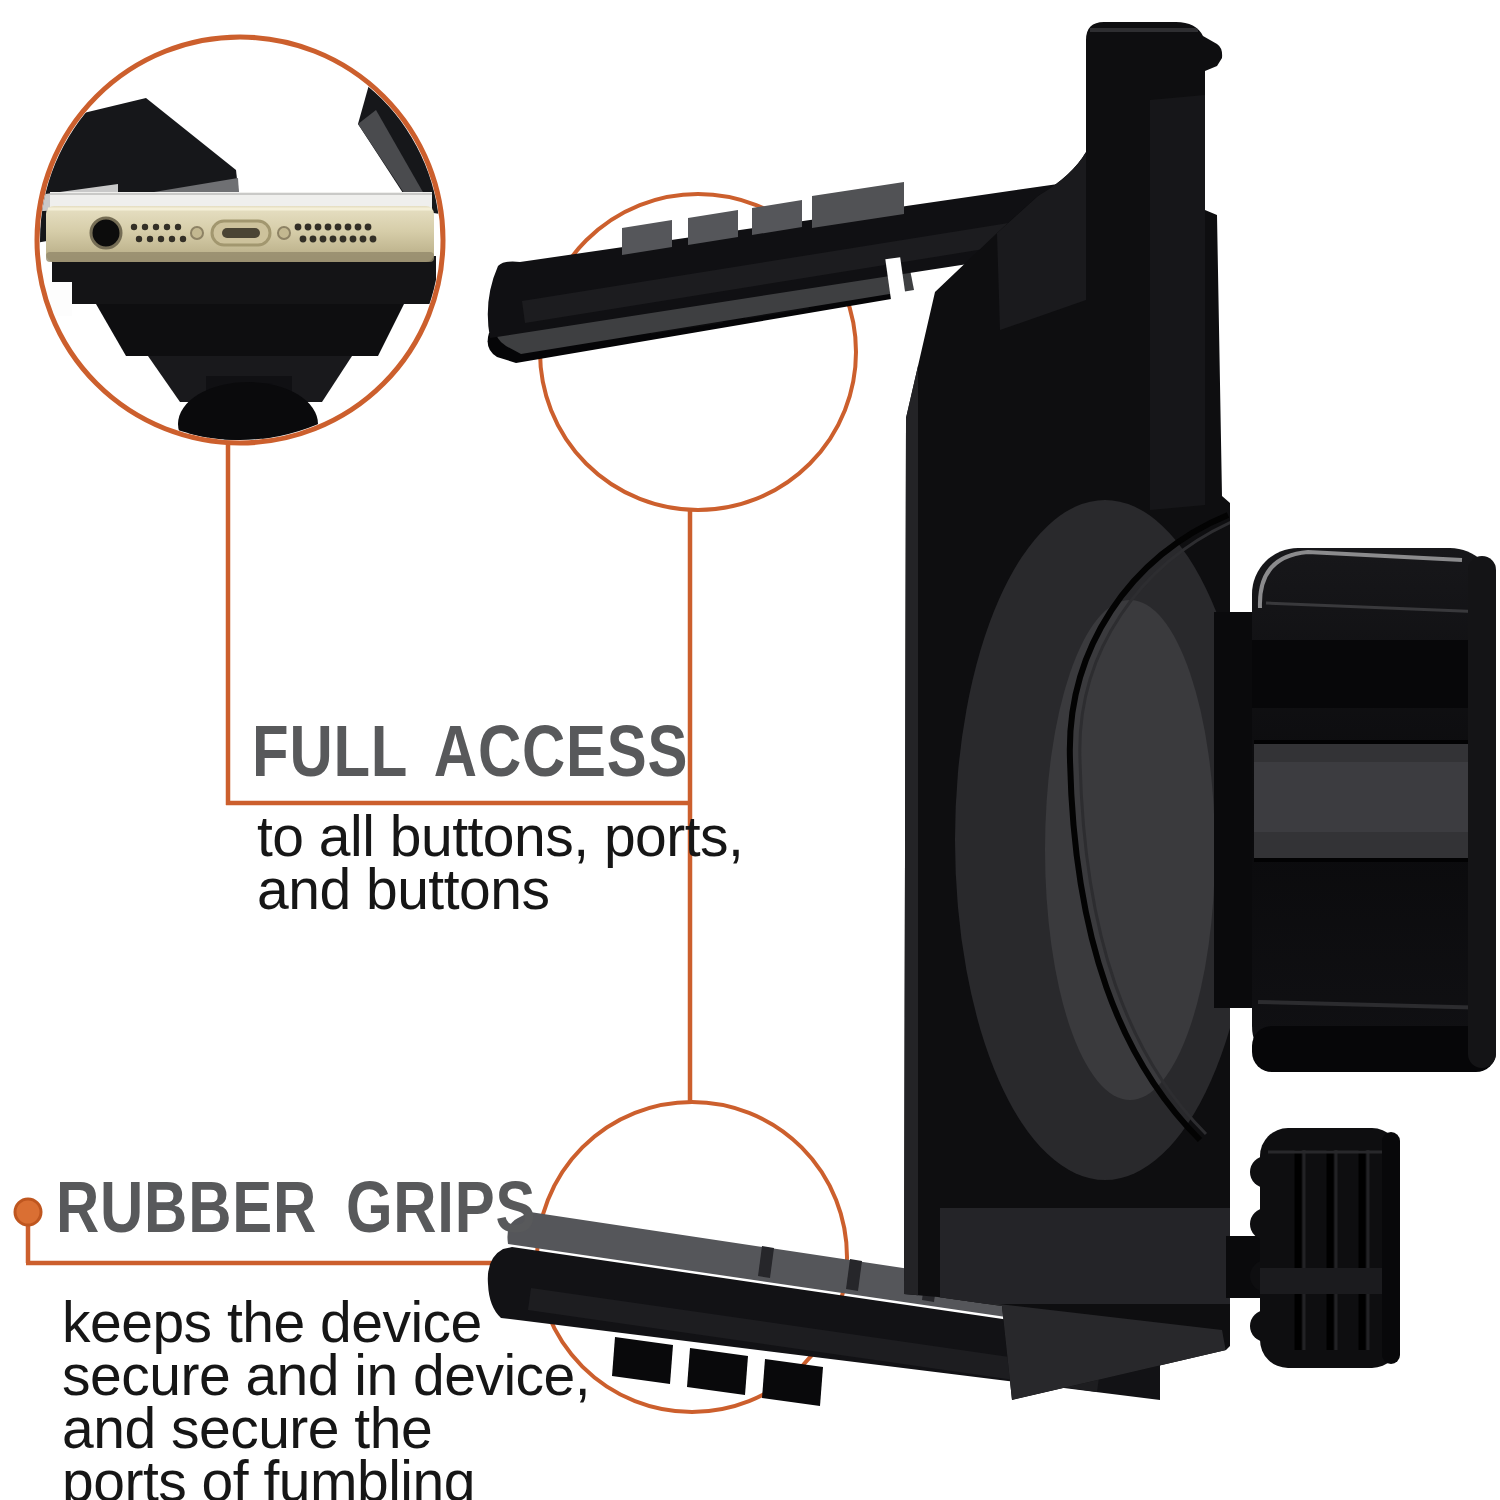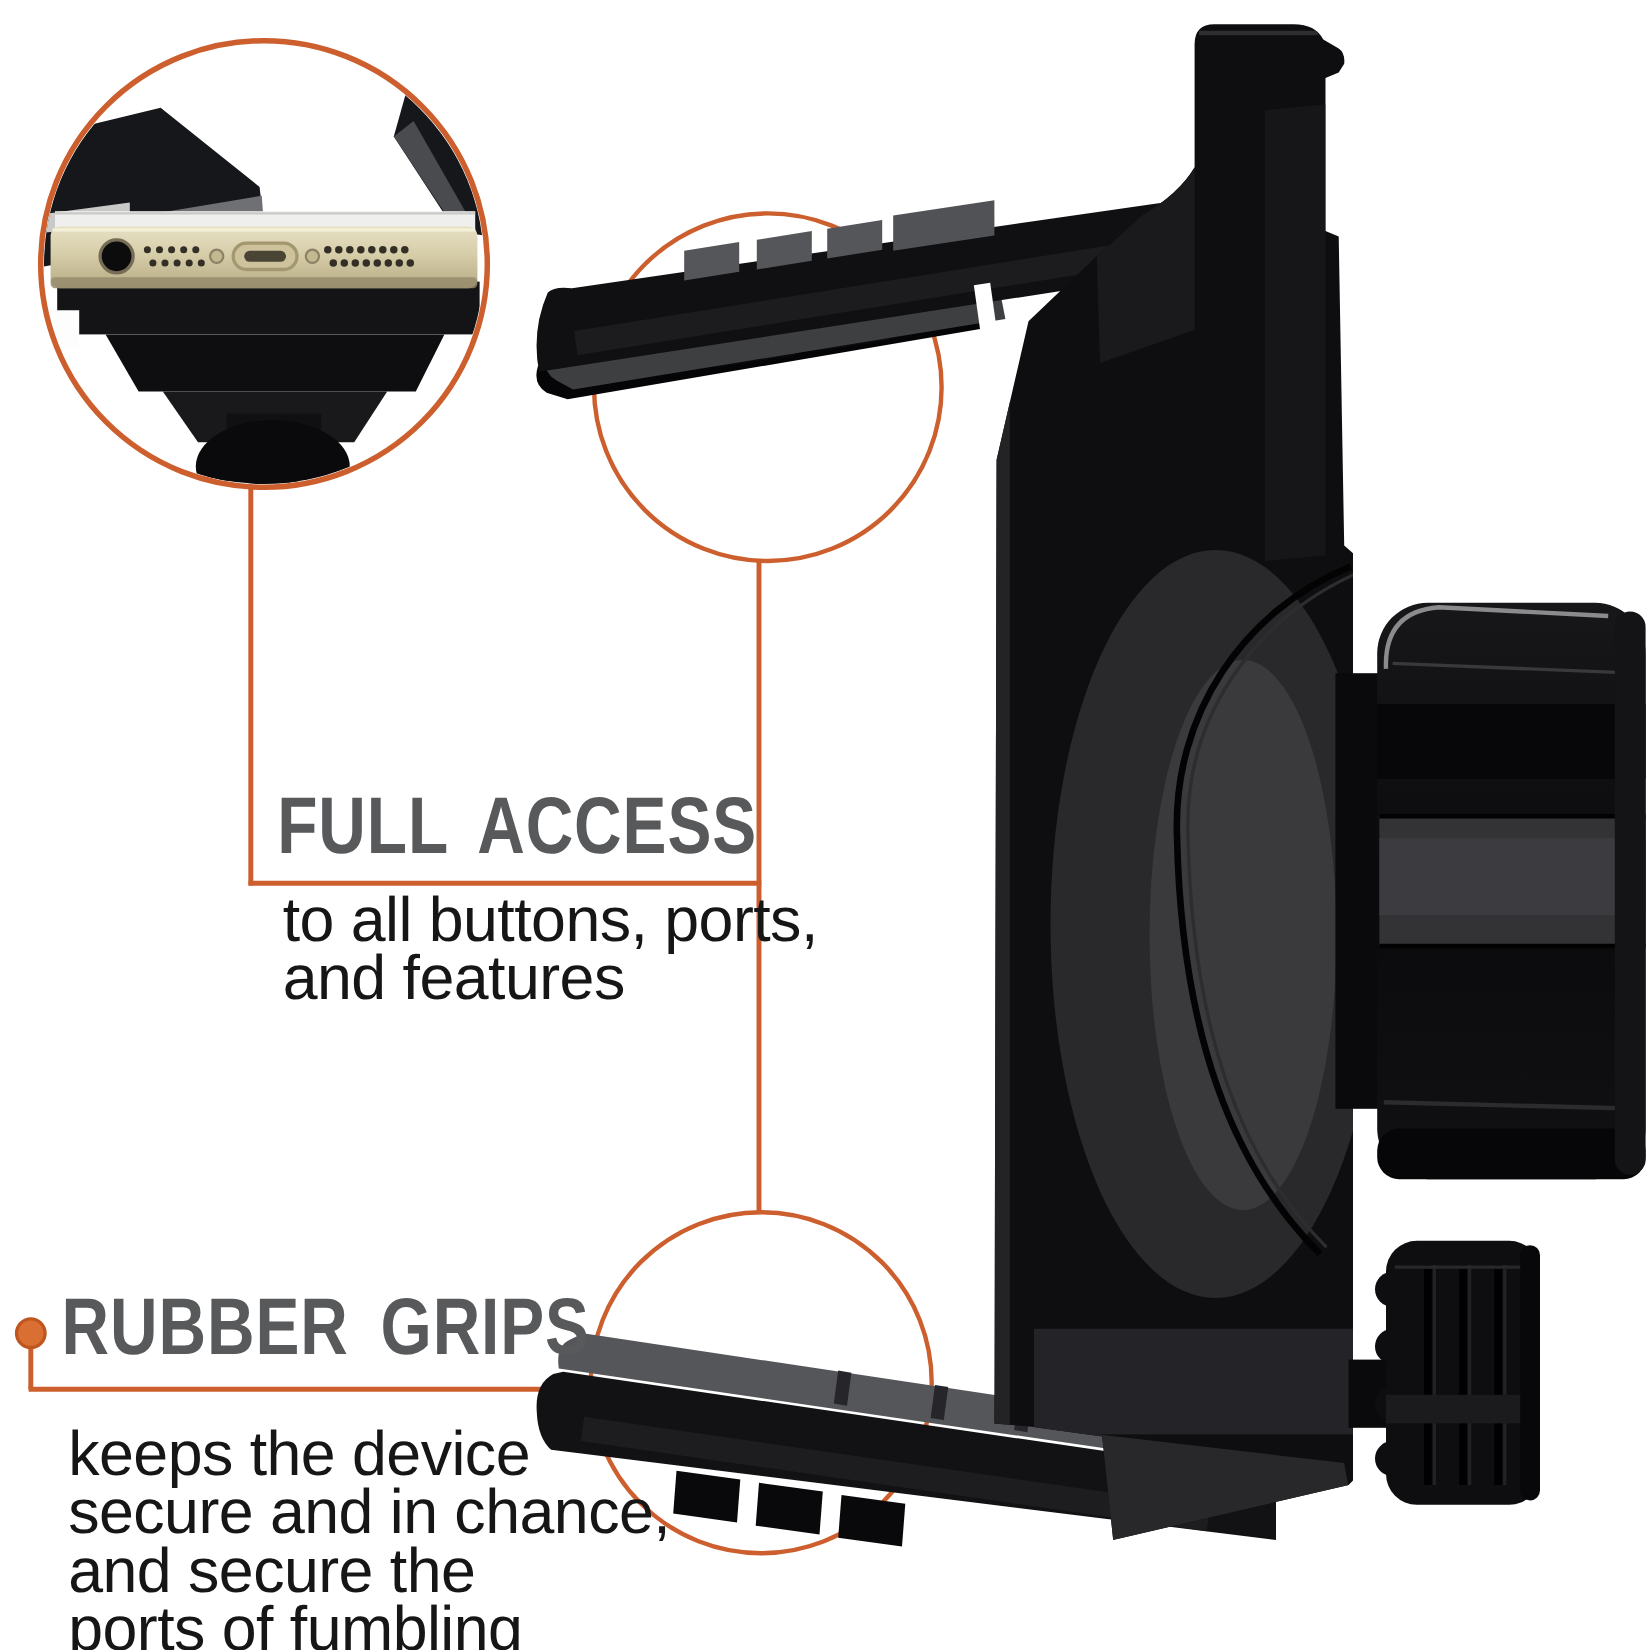--- a/index.html
+++ b/index.html
@@ -213,25 +213,25 @@
         </g>
       </g>
       <circle cx="240" cy="240" r="203" fill="none" stroke="#cc5f2d" stroke-width="5"></circle>
     </g>
   </svg>
 
   <div class="callout-heading full-access-heading" style="color: rgb(88, 89, 91);">FULL ACCESS</div>
 
   <div class="callout-body full-access-body" style="color: rgb(22, 22, 22);">
     <div>to all buttons, ports,</div>
-    <div>and features</div>
+    <div>and buttons</div>
   </div>
 
   <div class="callout-heading rubber-grips-heading" style="color: rgb(88, 89, 91);">RUBBER GRIPS</div>
 
   <div class="callout-body rubber-grips-body" style="color: rgb(22, 22, 22); margin-top: 28px;">
     <div>keeps the device</div>
-    <div>secure and in chance,</div>
+    <div>secure and in device,</div>
     <div>and secure the</div>
     <div>ports of fumbling</div>
   </div>
 
 </div>
 
 </body></html>

